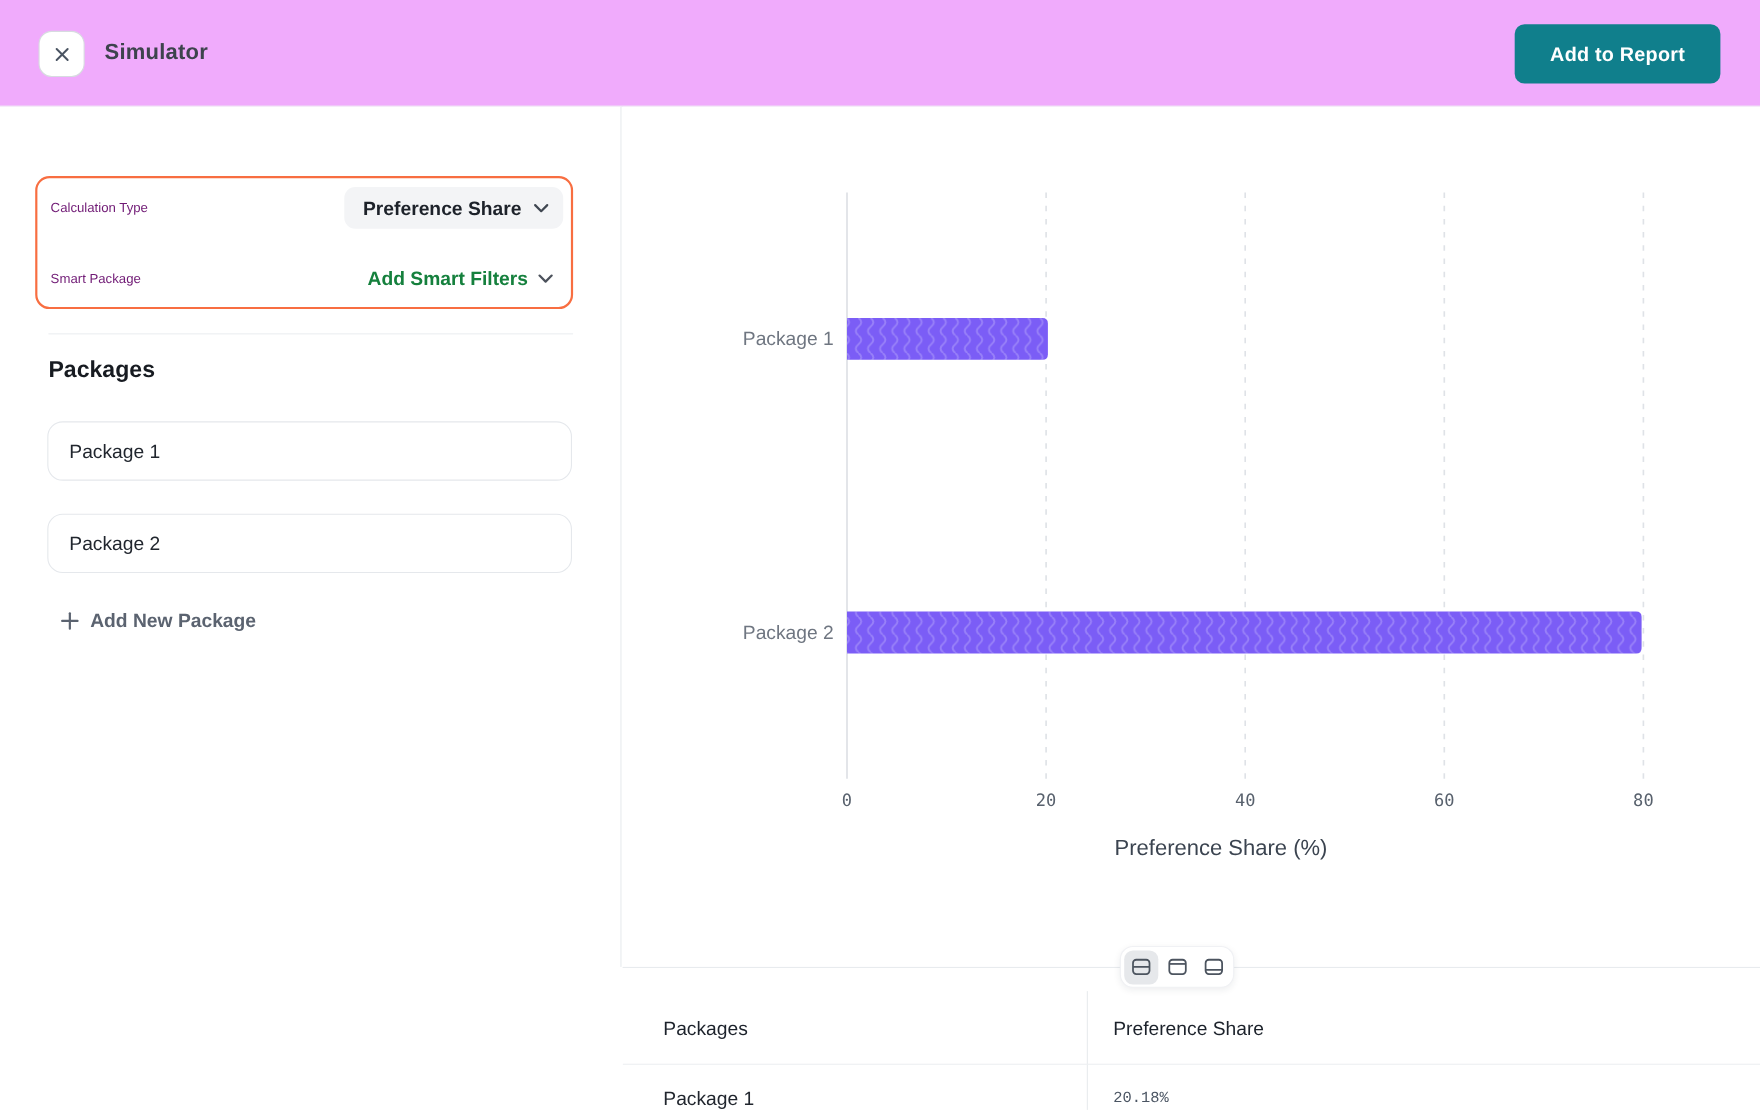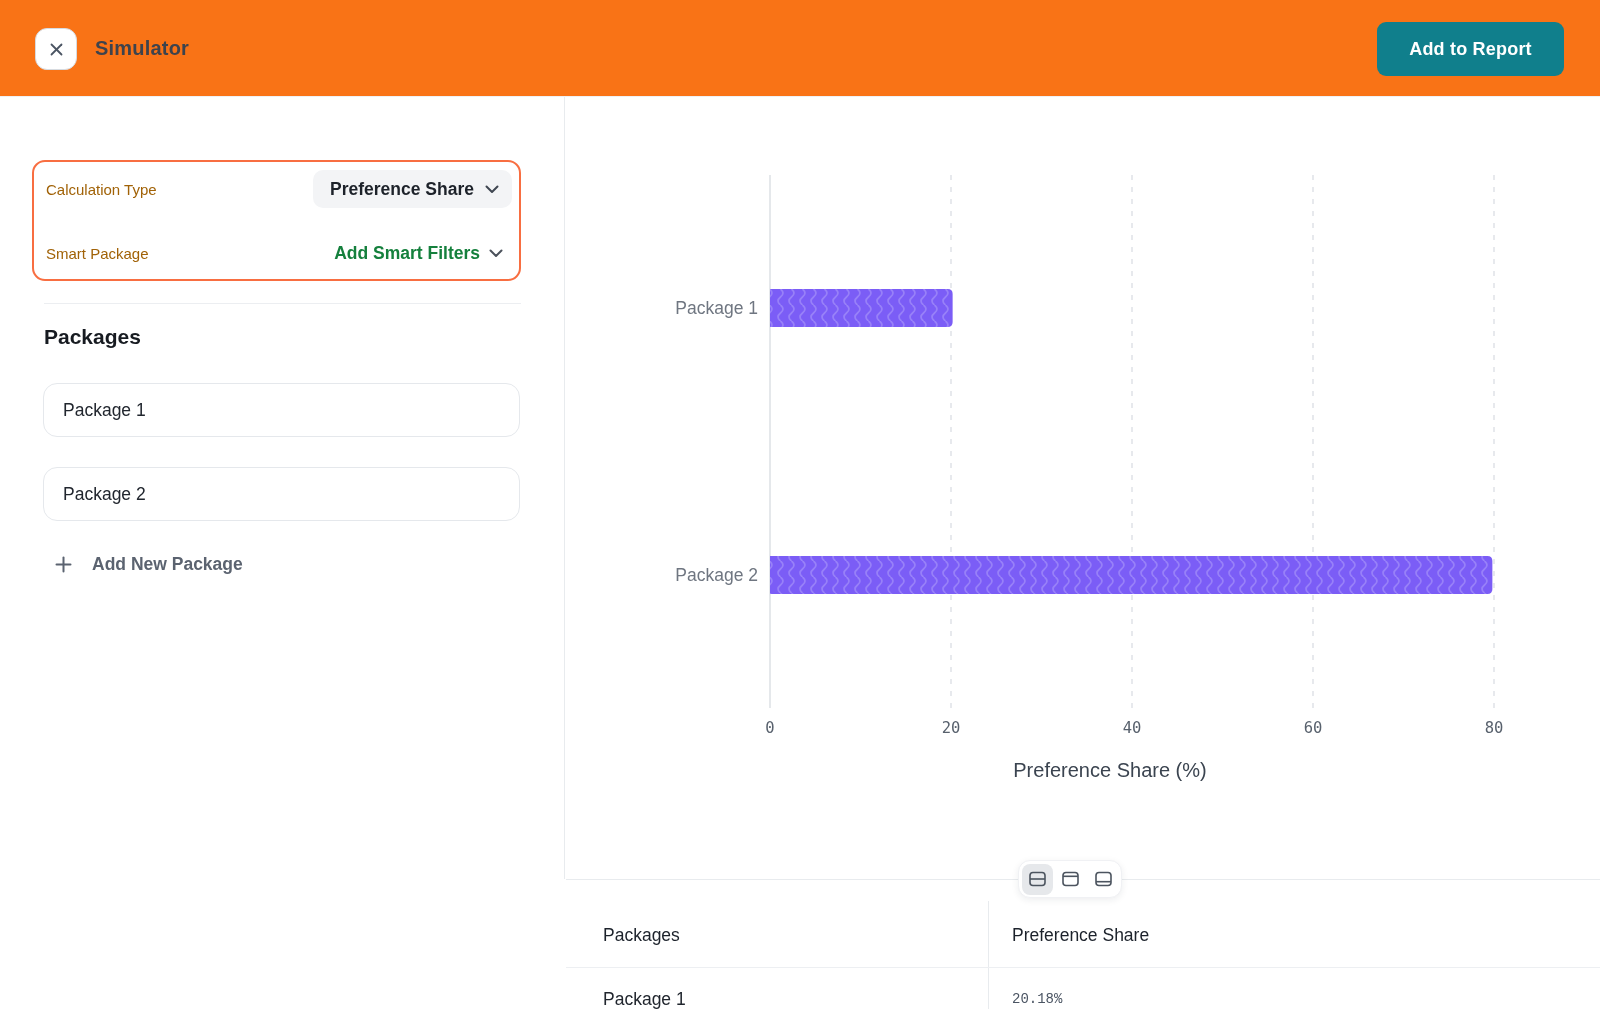--- a/index.html
+++ b/index.html
@@ -11,46 +11,46 @@
     --text-gray:#6f7681;
   }
   *{box-sizing:border-box}
   html,body{margin:0;padding:0}
   body{
     width:1600px;height:1009px;position:relative;overflow:hidden;
     background:#ffffff;color:var(--text-dark);
     font-family:"Liberation Sans","DejaVu Sans",sans-serif;
   }
   
-  .topbar{position:absolute;left:0;top:0;width:1600px;height:97px;background:#f97316;border-bottom:1px solid #eff1f4}
+  .topbar{position:absolute;left:0;top:0;width:1600px;height:97px;background:#f0abfc;border-bottom:1px solid #eff1f4}
   .close-btn{position:absolute;left:35px;top:28px;width:42px;height:42px;background:#fff;
     border:1.5px solid #d7dbe0;border-radius:12px;display:flex;align-items:center;justify-content:center;cursor:pointer;padding:0}
   .page-title{position:absolute;left:95px;top:0;height:97px;display:flex;align-items:center;
     font-size:20px;font-weight:700;color:#3d434d;letter-spacing:.2px}
   .add-report{position:absolute;left:1377px;top:22px;width:187px;height:54px;border:none;border-radius:9px;
     background:var(--teal);color:#fff;font-size:18px;font-weight:700;font-family:inherit;cursor:pointer;letter-spacing:.2px}
   
   .sidebar{position:absolute;left:0;top:97px;width:565px;height:782px;background:#fff;border-right:1px solid var(--line)}
   .hl-box{position:absolute;left:32px;top:63px;width:489px;height:121px;border:2.5px solid var(--orange);border-radius:13px}
   .hl-row{position:absolute;left:12px;right:7px;display:flex;align-items:center;justify-content:space-between}
   .hl-row1{top:7px;height:40px}
   .hl-row2{top:72px;height:38px}
-  .field-label{font-size:15px;color:#a16207}
+  .field-label{font-size:12px;color:#701a75}
   .dd-pill{display:flex;align-items:center;gap:11px;background:#f3f4f6;border-radius:10px;height:38px;
     padding:0 13px 0 17px;font-size:17.5px;font-weight:700;color:#1d222a;cursor:pointer;border:none;font-family:inherit}
   .dd-plain{display:flex;align-items:center;gap:9px;font-size:17.5px;font-weight:700;color:#15803d;
     cursor:pointer;border:none;background:transparent;font-family:inherit;margin-right:9px;padding:0}
   .chev{flex:0 0 auto;display:block}
   .sb-divider{position:absolute;left:44px;top:206px;width:477px;height:1px;background:#eceef1}
   .sb-heading{position:absolute;left:44px;top:228px;font-size:21px;font-weight:700;color:#171b21}
   .pkg-card{position:absolute;left:43px;width:477px;height:54px;background:#fff;border:1.5px solid #e5e8ec;
     border-radius:14px;display:flex;align-items:center;padding-left:19px;font-size:17.5px;color:var(--text-dark);cursor:pointer}
   .pkg-card1{top:286px}
   .pkg-card2{top:370px}
-  .add-new{position:absolute;left:55px;top:457px;display:flex;align-items:center;gap:20px;font-size:17.5px;
+  .add-new{position:absolute;left:55px;top:457px;display:flex;align-items:center;gap:10px;font-size:17.5px;
     font-weight:700;color:#5b6370;background:transparent;border:none;cursor:pointer;font-family:inherit;padding:0}
   
   .chart-panel{position:absolute;left:566px;top:97px;width:1034px;height:782px;background:#fff}
   .chart-panel svg{display:block;width:1034px;height:782px}
   .tick{font-family:"DejaVu Sans Mono","Liberation Mono",monospace;font-size:15.5px;fill:#58616d;text-anchor:middle}
   .cat{font-family:"Liberation Sans","DejaVu Sans",sans-serif;font-size:17.5px;fill:var(--text-gray);text-anchor:end}
   .xtitle{font-family:"Liberation Sans","DejaVu Sans",sans-serif;font-size:20px;fill:#3b4450;text-anchor:middle}
   .gridline{stroke:#dde0e5;stroke-width:1.5}
   .gridline.dashed{stroke-dasharray:5 7;stroke:#dfe2e7}
   

